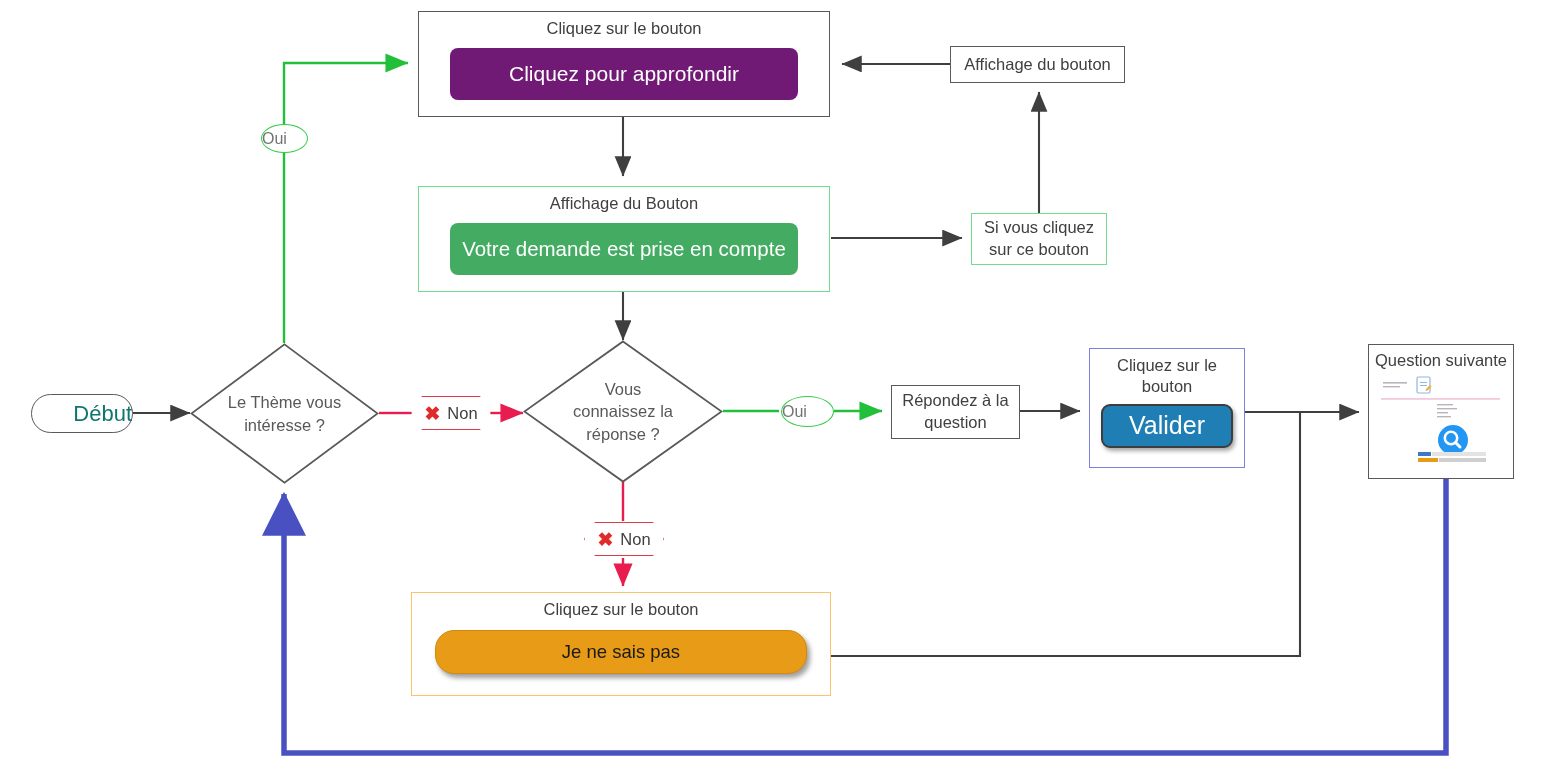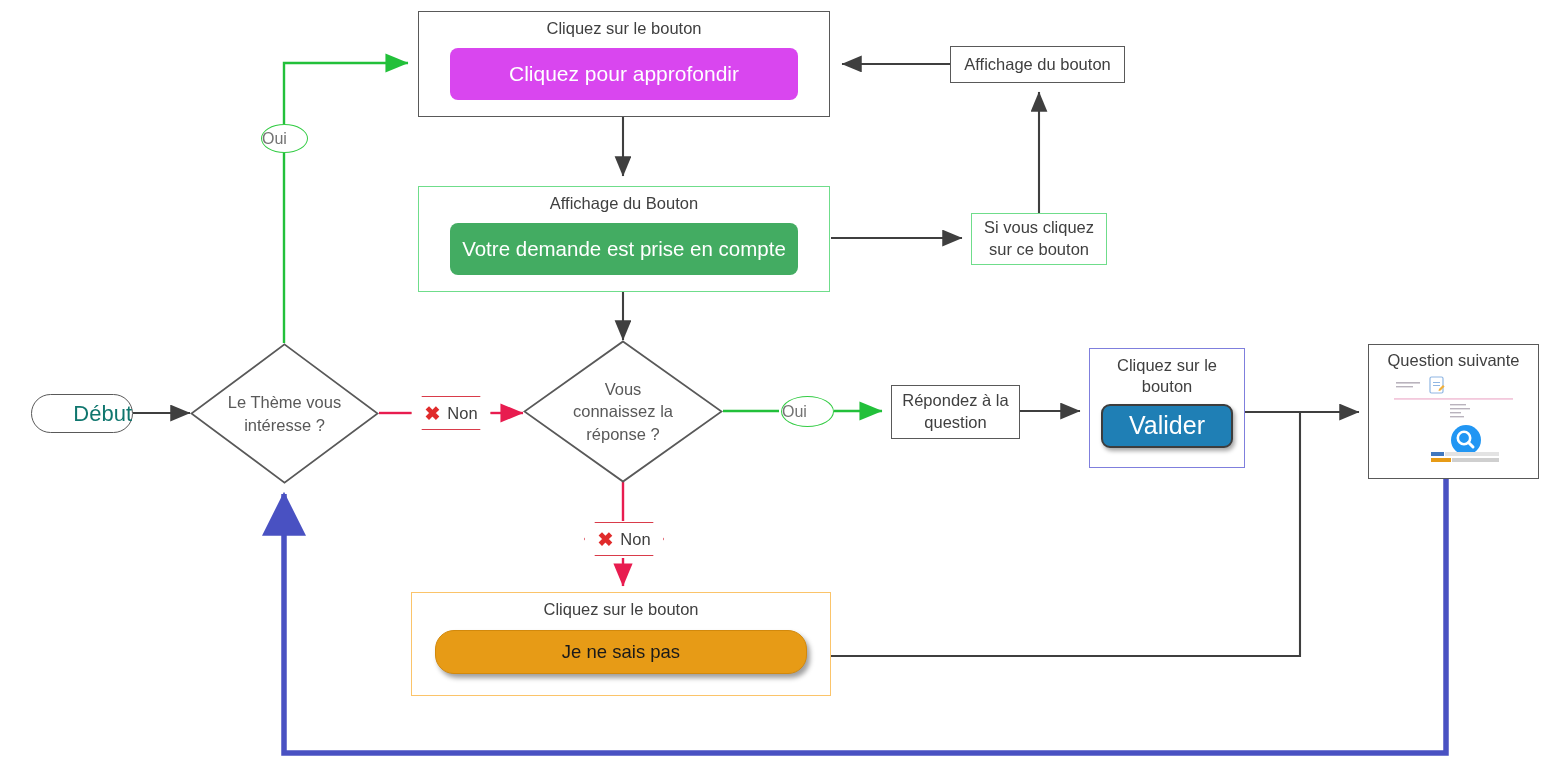--- a/index.html
+++ b/index.html
@@ -68,21 +68,21 @@
 
   .btn {
     display: flex;
     align-items: center;
     justify-content: center;
     text-align: center;
     box-sizing: border-box;
     border-radius: 8px;
   }
   .btn-grey {
-    background: #d946ef;
+    background: #701a75;
     color: #ffffff;
     font-size: 21px;
   }
   .btn-green {
     background: #43ac62;
     color: #ffffff;
     font-size: 20.5px;
   }
   .btn-blue {
     background: #1f7fb5;
@@ -301,21 +301,21 @@
     <div class="caption" style="white-space:pre-line;">Cliquez sur le
 bouton</div>
     <div class="btn btn-blue" style="width:132px; height:44px; margin-top:6px;">Valider</div>
   </div>
 
   <div class="node rect" style="left:891px; top:385px; width:129px; height:54px; white-space:pre-line;">
     <span>Répondez à la
 question</span>
   </div>
 
-  <div class="node" style="left:1368px; top:344px; width:171px; height:135px; border:1.7px solid #595959; background:#ffffff; display:flex; flex-direction:column; align-items:center;">
+  <div class="node" style="left:1368px; top:344px; width:146px; height:135px; border:1.7px solid #595959; background:#ffffff; display:flex; flex-direction:column; align-items:center;">
     <div style="color:#404040; font-size:16.5px; padding-top:6px; text-align:center;">Question suivante</div>
 
     <div class="thumb" style="width:128px; height:96px; margin-top:3px;">
       <svg width="128" height="96" viewBox="0 0 128 96">
         <rect x="0" y="0" width="128" height="96" fill="#ffffff"></rect>
 
         <g fill="#b9b3bd">
           <rect x="6" y="9" width="24" height="1.6"></rect>
           <rect x="6" y="13" width="17" height="1.4"></rect>
         </g>

